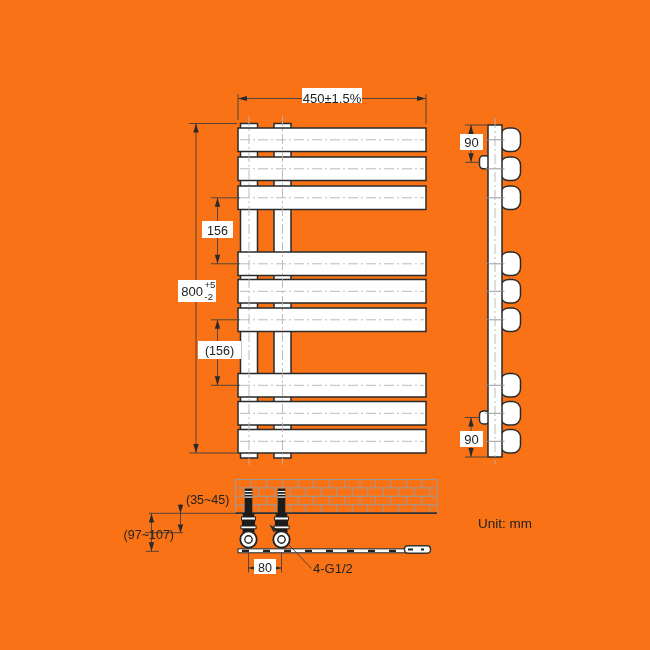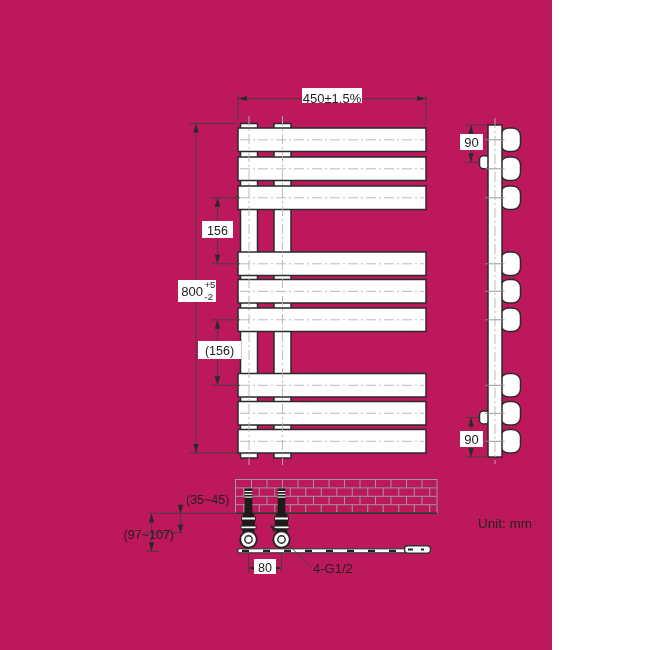--- a/index.html
+++ b/index.html
@@ -1,16 +1,16 @@
 <!DOCTYPE html>
 <html><head>
 <meta charset="utf-8">
 <style>
   html,body{margin:0;padding:0;background:#fff;}
-  #stage{position:relative;width:552px;height:650px;background:#be185d;overflow:hidden;
+  #stage{position:relative;width:650px;height:650px;background:#f97316;overflow:hidden;
          font-family:"Liberation Sans",sans-serif;}
   svg{position:absolute;left:0;top:0;}
   .objf{fill:#fff;stroke:#2a2a2a;stroke-width:1.5;}
   .dim{fill:none;stroke:#404040;stroke-width:0.9;}
   .arr{fill:#2a2a2a;stroke:none;}
   .cl{fill:none;stroke:#b4b4b4;stroke-width:0.9;stroke-dasharray:10 3 2 3;}
   .tick{fill:none;stroke:#8f8f8f;stroke-width:0.9;}
   .mortar{fill:none;stroke:#9a9a9a;stroke-width:1;}
   .dark{fill:#1c1c1c;stroke:none;}
   .band{fill:#fff;stroke:#222;stroke-width:1;}

